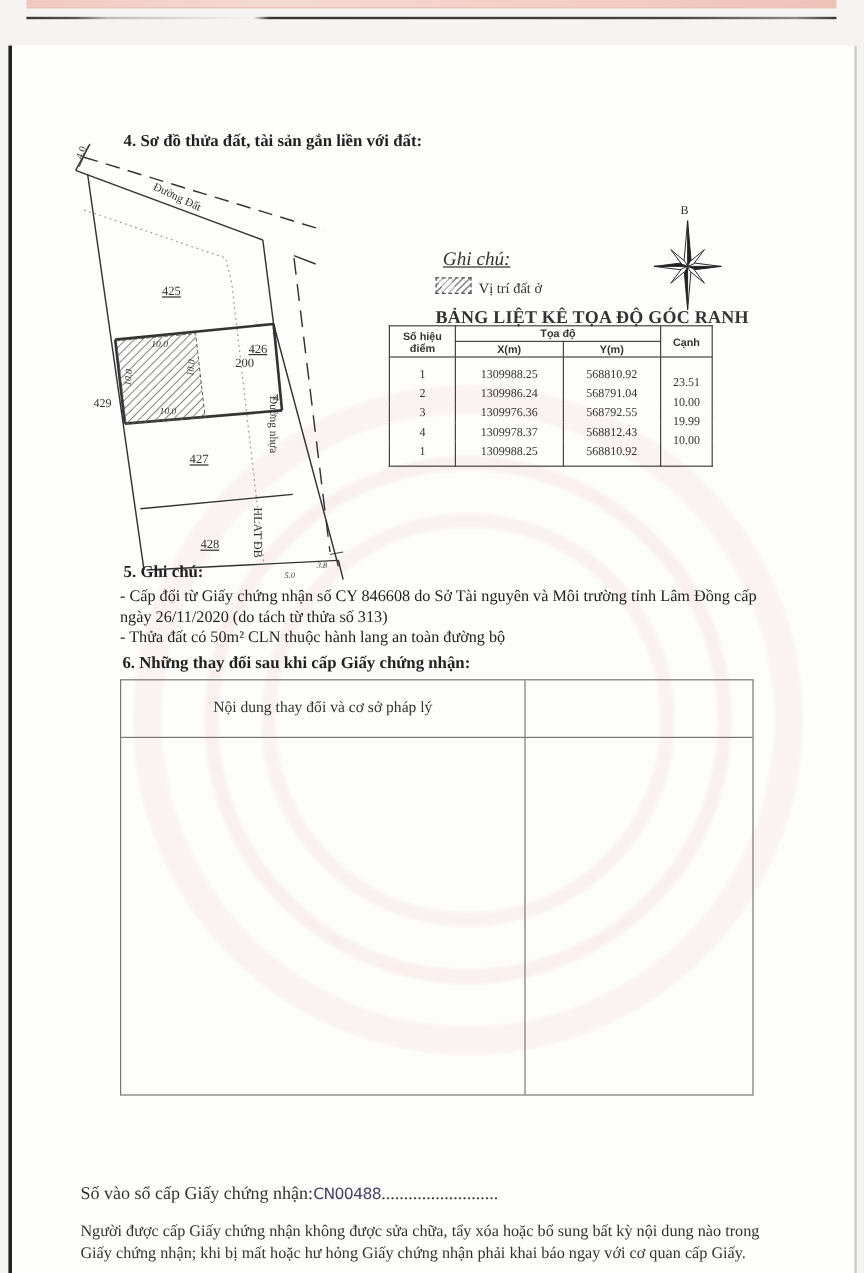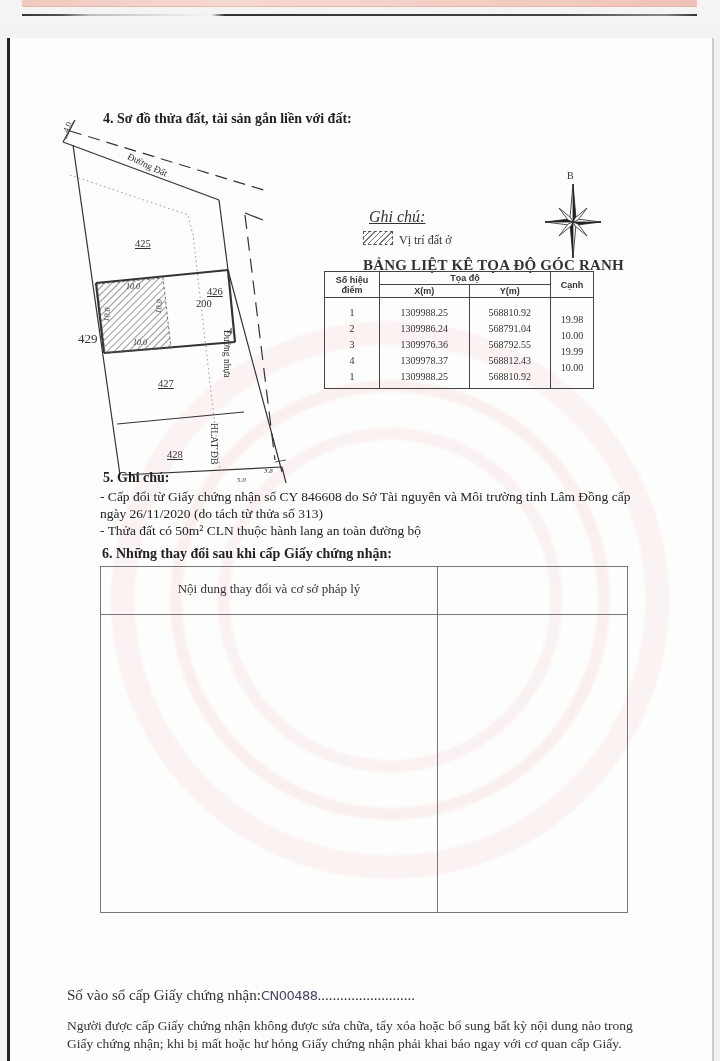--- a/index.html
+++ b/index.html
@@ -127,21 +127,21 @@
   <polygon points="37,169 103,163 111,233 45,238" fill="url(#hatch)" stroke="#555" stroke-width="0.8" stroke-dasharray="3,2"></polygon>
 </svg>
 
 <div class="abs" style="left:126px; top:160px; font-size:9.5px; transform:rotate(25deg); color:#333;">Đường Đất</div>
 <div class="abs" style="left:62px; top:122px; font-size:8.5px; transform:rotate(-68deg); color:#333;">4.0</div>
 <div class="abs" style="left:135px; top:238px; font-size:10.5px; text-decoration:underline; color:#333;">425</div>
 <div class="abs" style="left:207px; top:286px; font-size:10.5px; text-decoration:underline; color:#333;">426</div>
 <div class="abs" style="left:196px; top:298px; font-size:10.5px; color:#333;">200</div>
 <div class="abs" style="left:158px; top:378px; font-size:10.5px; text-decoration:underline; color:#333;">427</div>
 <div class="abs" style="left:167px; top:449px; font-size:10.5px; text-decoration:underline; color:#333;">428</div>
-<div class="abs" style="left:78px; top:331px; font-size:13px; color:#333;">429</div>
+<div class="abs" style="left:78px; top:331px; font-size:10px; color:#333;">429</div>
 <div class="abs" style="left:226px; top:270px; font-size:9px; color:#333;">1</div>
 <div class="abs" style="left:228px; top:326px; font-size:9px; color:#333;">4</div>
 <div class="abs" style="left:126px; top:282px; font-size:8px; font-style:italic; color:#333;">10.0</div>
 <div class="abs" style="left:133px; top:338px; font-size:8px; font-style:italic; color:#333;">10.0</div>
 <div class="abs" style="left:100px; top:310px; font-size:8px; font-style:italic; transform:rotate(-84deg); color:#333;">10.0</div>
 <div class="abs" style="left:152px; top:302px; font-size:8px; font-style:italic; transform:rotate(-84deg); color:#333;">10.0</div>
 <div class="abs" style="left:232px; top:330px; font-size:9.5px; transform:rotate(90deg); transform-origin:left top; color:#333; white-space:nowrap;">Đường nhựa</div>
 <div class="abs" style="left:220px; top:423px; font-size:10px; transform:rotate(90deg); transform-origin:left top; color:#333; white-space:nowrap;">HLAT ĐB</div>
 <div class="abs" style="left:237px; top:476px; font-size:7px; font-style:italic; color:#333;">5.0</div>
 <div class="abs" style="left:264px; top:467px; font-size:7px; font-style:italic; color:#333;">3.8</div>
@@ -180,21 +180,21 @@
       <th>X(m)</th>
       <th>Y(m)</th>
     </tr>
   </thead>
   <tbody>
     <tr class="first">
       <td>1</td>
       <td>1309988.25</td>
       <td>568810.92</td>
       <td rowspan="5" style="vertical-align:top; padding-top:14px; line-height:16px; border-bottom:1px solid #444;">
-        <div>19.98</div>
+        <div>23.51</div>
         <div>10.00</div>
         <div>19.99</div>
         <div>10.00</div>
       </td>
     </tr>
     <tr>
       <td>2</td>
       <td>1309986.24</td>
       <td>568791.04</td>
     </tr>

